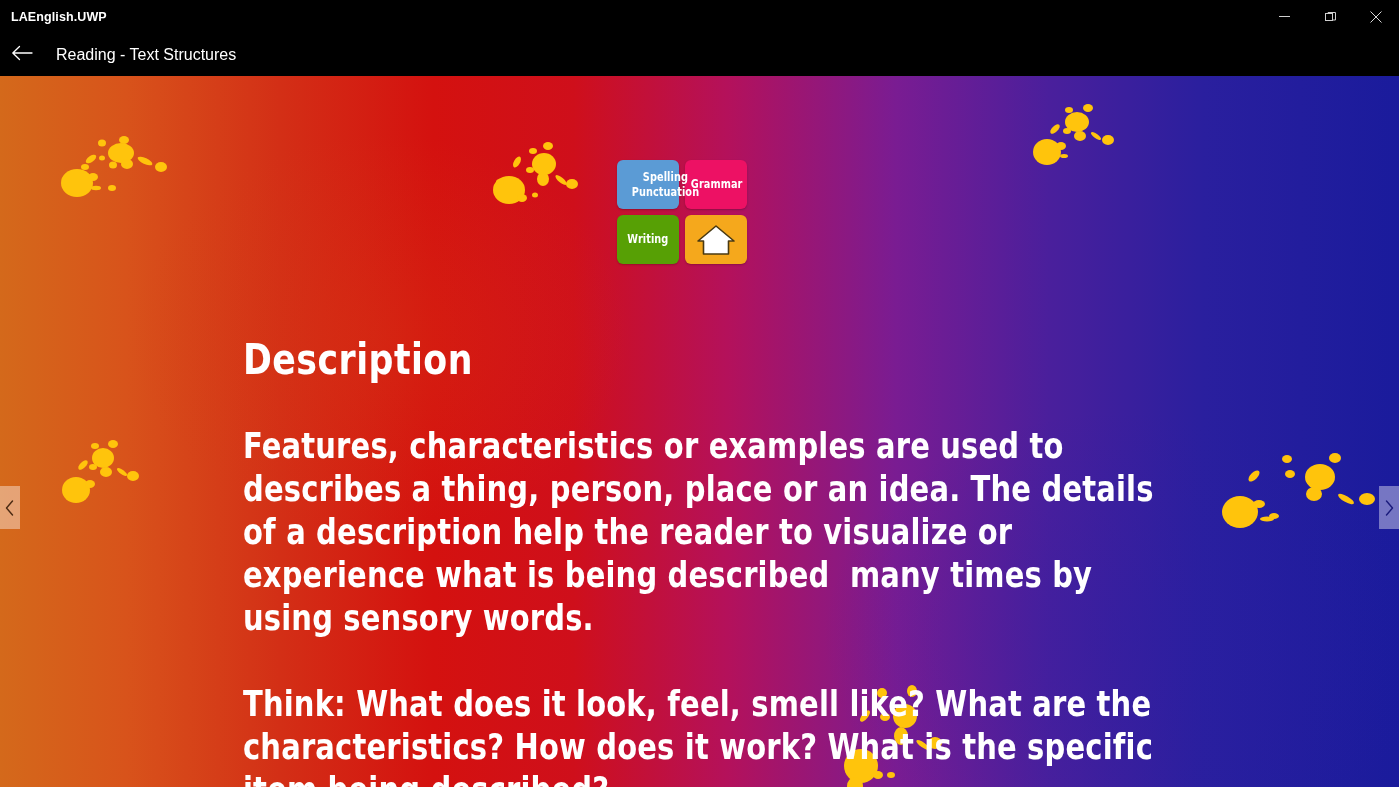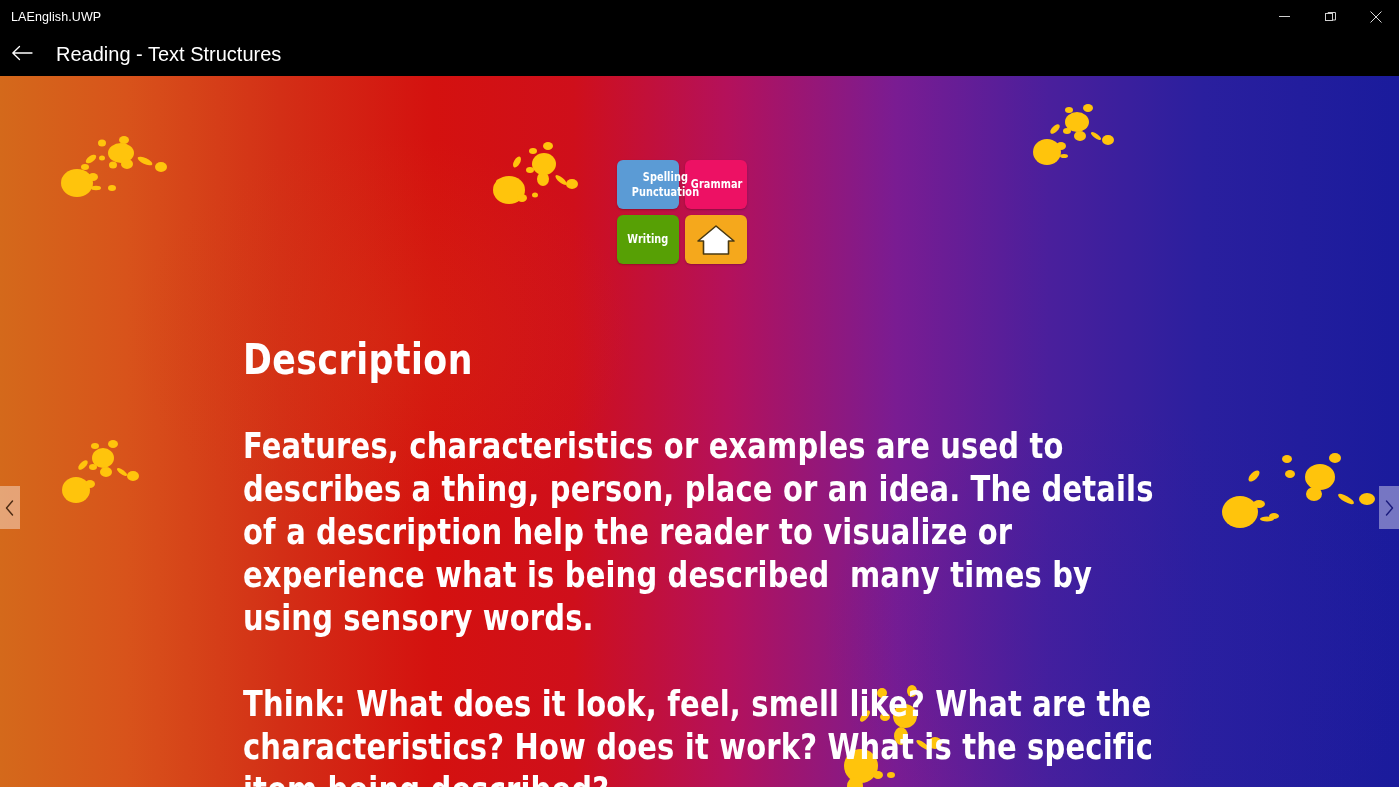--- a/index.html
+++ b/index.html
@@ -21,20 +21,21 @@
 
   
   .titlebar {
     position: absolute;
     top: 0; left: 0;
     width: 1399px;
     height: 33px;
     background: #000000;
     display: flex;
     align-items: center;
+    font-weight: bold;
   }
   .titlebar-app-name {
     color: #ffffff;
     font-size: 12.5px;
     letter-spacing: 0.1px;
     margin-left: 11px;
     white-space: nowrap;
   }
   .window-controls {
     position: absolute;
@@ -65,21 +66,21 @@
   .back-button {
     width: 44px;
     height: 43px;
     display: flex;
     align-items: center;
     justify-content: center;
     cursor: pointer;
   }
   .page-title {
     color: #ffffff;
-    font-size: 20px;
+    font-size: 16px;
     font-weight: 400;
     margin-left: 12px;
     white-space: nowrap;
   }
 
   
   .stage {
     position: absolute;
     top: 76px; left: 0;
     width: 1399px;

